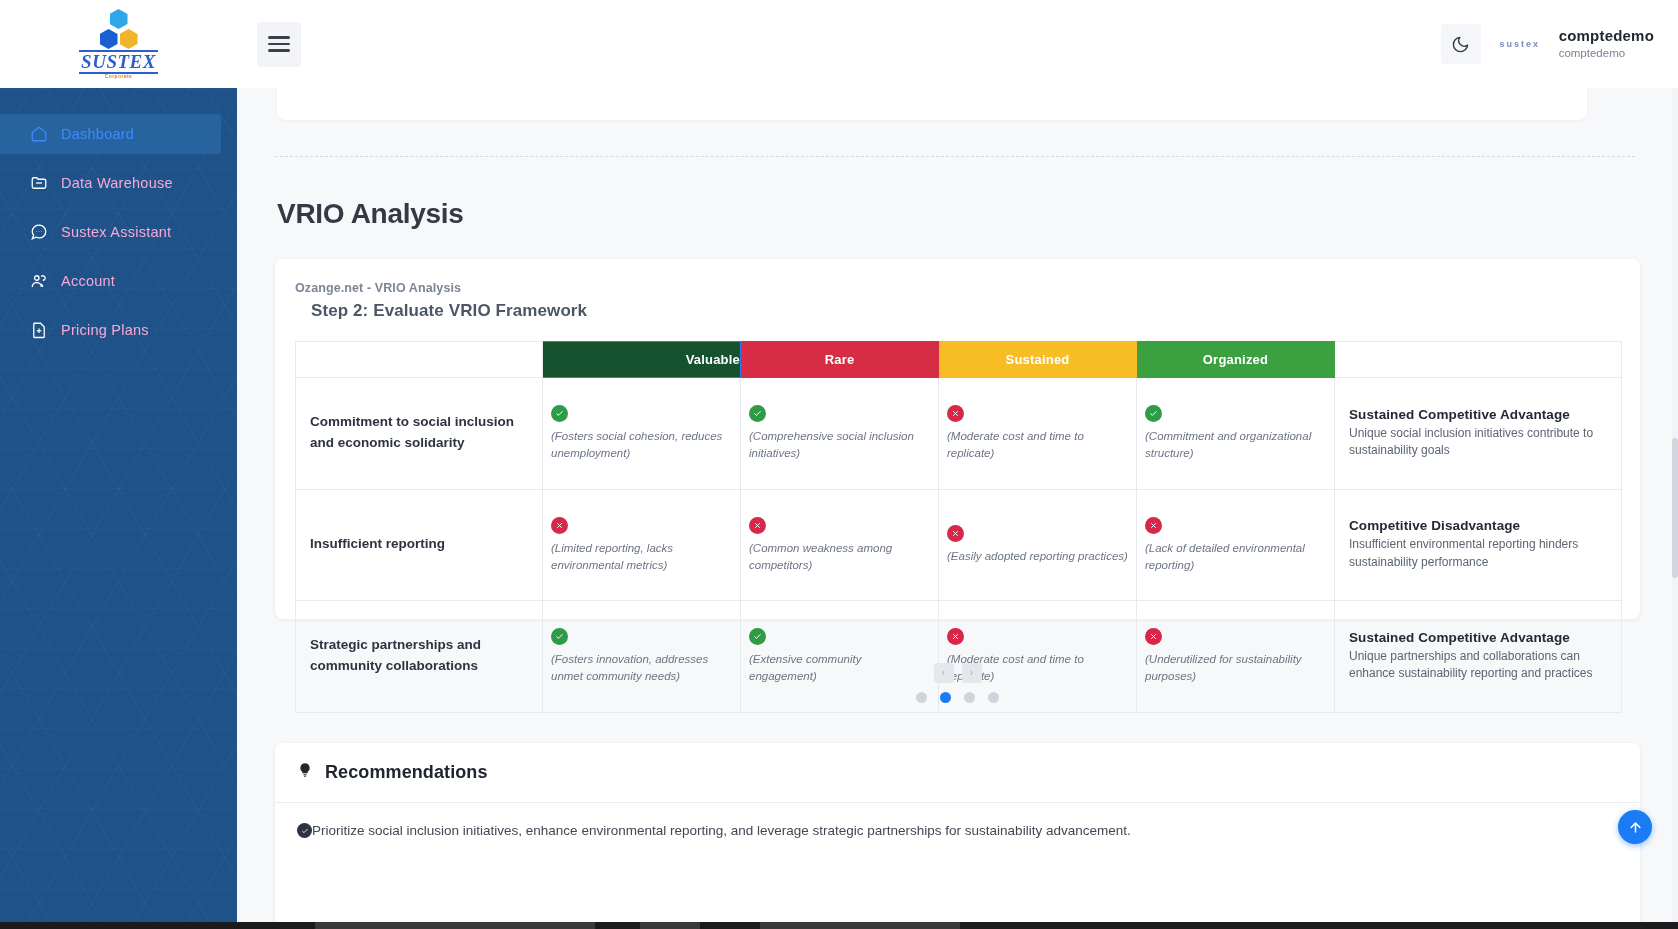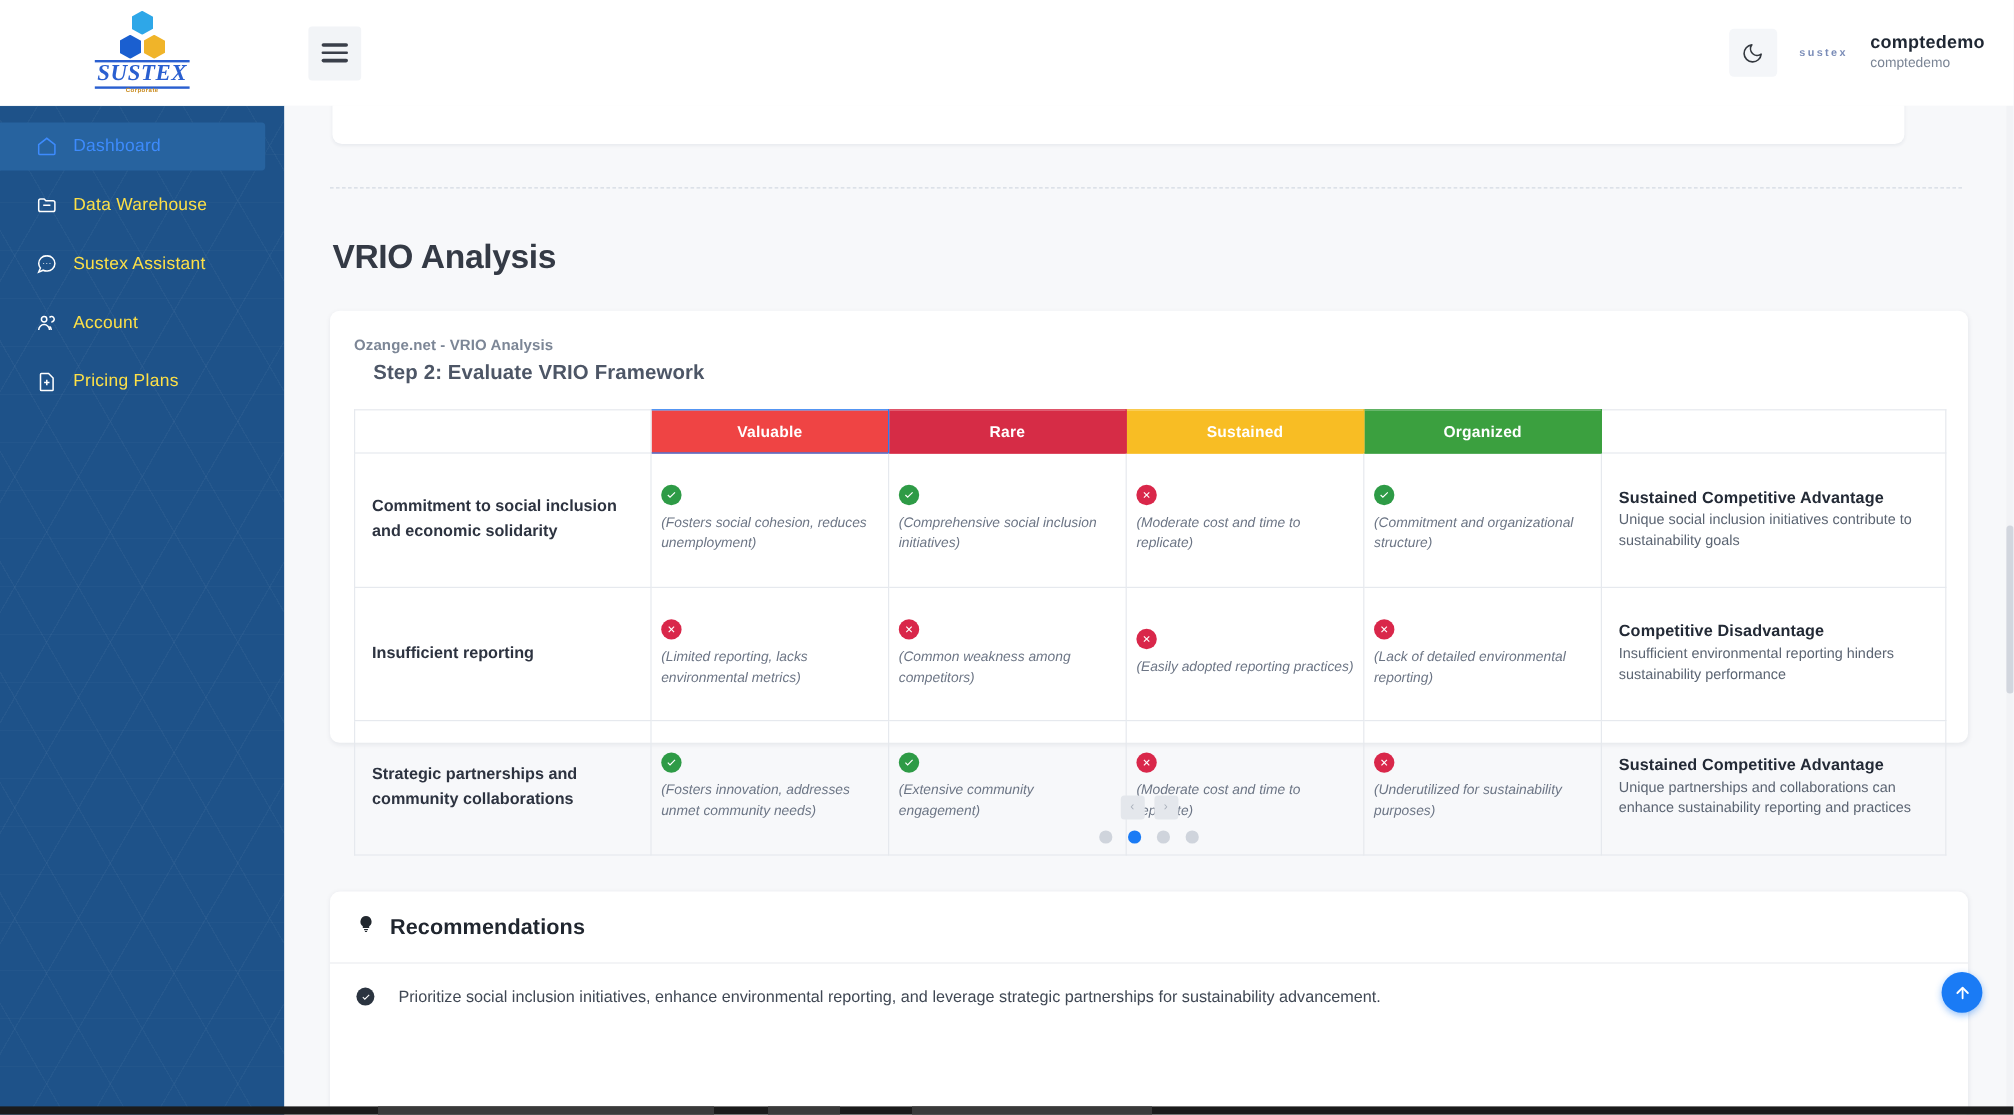--- a/index.html
+++ b/index.html
@@ -65,25 +65,25 @@
     position:absolute; top:88px; left:0; width:237px; height:841px;
     background:#1e5289; overflow:hidden;
   }
   .sidebar::before {
     content:""; position:absolute; inset:0; opacity:.18;
     background-image:
       repeating-linear-gradient(60deg, rgba(255,255,255,.20) 0 1px, transparent 1px 46px),
       repeating-linear-gradient(-60deg, rgba(255,255,255,.20) 0 1px, transparent 1px 46px),
       repeating-linear-gradient(0deg, rgba(255,255,255,.14) 0 1px, transparent 1px 40px);
   }
-  .nav { position:relative; padding-top:14px; }
+  .nav { position:relative; padding-top:14px;margin-top:12px; }
   .nav-item {
     display:flex; align-items:center; gap:13px; height:40px;
     padding-left:30px; margin:0 16px 9px 0; cursor:pointer;
-    color:#fde047; font-size:14.5px; letter-spacing:.25px;
+    color:#f9a8d4; font-size:14.5px; letter-spacing:.25px;
     border-radius:0 3px 3px 0;
   }
   .nav-item .ico { width:18px; height:18px; display:flex; align-items:center; justify-content:center; flex:0 0 18px; }
   .nav-item.active { background:#27639f; color:#3d8bfd; }
   .nav-item.active .ico svg { stroke:#3d8bfd; }
   .nav-item .ico svg { stroke:#ffffff; fill:none; stroke-width:1.7; }
 
   
   .main {
     position:absolute; top:88px; left:237px; width:1441px; height:841px;
@@ -161,21 +161,21 @@
   
   .rec-card {
     position:absolute; top:655px; left:38px; width:1365px; height:190px;
     background:#fff; border-radius:8px; box-shadow:0 1px 4px rgba(20,30,60,.07);
     overflow:hidden;
   }
   .rec-head {
     display:flex; align-items:center; gap:12px; padding:18px 22px;
     font-size:18px; font-weight:bold; color:#20262f; letter-spacing:.1px;
   }
-  .rec-body { border-top:1px solid #ecedf1; padding:18px 22px; display:flex; align-items:flex-start; gap:20px; }
+  .rec-body { border-top:1px solid #ecedf1; padding:18px 22px; display:flex; align-items:flex-start; gap:0; }
   .rec-check { width:15px; height:15px; border-radius:50%; background:#2b3440; display:inline-flex; align-items:center; justify-content:center; flex:0 0 15px; margin-top:2px; }
   .rec-check svg { width:8px; height:8px; stroke:#fff; fill:none; stroke-width:2.6; }
   .rec-text { font-size:13.5px; color:#404854; line-height:1.5; }
 
   
   .fab {
     position:absolute; right:26px; bottom:85px; width:34px; height:34px;
     background:#1a7bf5; border:none; border-radius:50%; color:#fff; cursor:pointer;
     display:flex; align-items:center; justify-content:center;
     box-shadow:0 2px 6px rgba(26,123,245,.45);
@@ -309,21 +309,21 @@
             <col class="col-crit">
               <col class="col-val">
               <col class="col-val">
             <col class="col-val">
               <col class="col-val">
               <col class="col-res">
           </colgroup>
           <thead>
             <tr>
               <th class="blank"></th>
-              <th id="th-valuable" style="background: #ef4444; border-color: rgb(43, 124, 240);">Valuable</th>
+              <th id="th-valuable" style="background: #14532d; border-color: rgb(43, 124, 240); text-align: right;">Valuable</th>
               <th id="th-rare" style="background: rgb(214, 44, 70); border-color: rgb(214, 44, 70);">Rare</th>
               <th id="th-inimitable" style="background: rgb(248, 189, 36); border-color: rgb(248, 189, 36);">Sustained</th>
               <th id="th-organized" style="background: rgb(59, 160, 63); border-color: rgb(59, 160, 63);">Organized</th>
               <th class="res"></th>
             </tr>
           </thead>
           <tbody id="vrio-body">
               <tr>
                 <td class="crit">Commitment to social inclusion and economic solidarity</td>
                 <td class="cell"><span class="badge yes">

